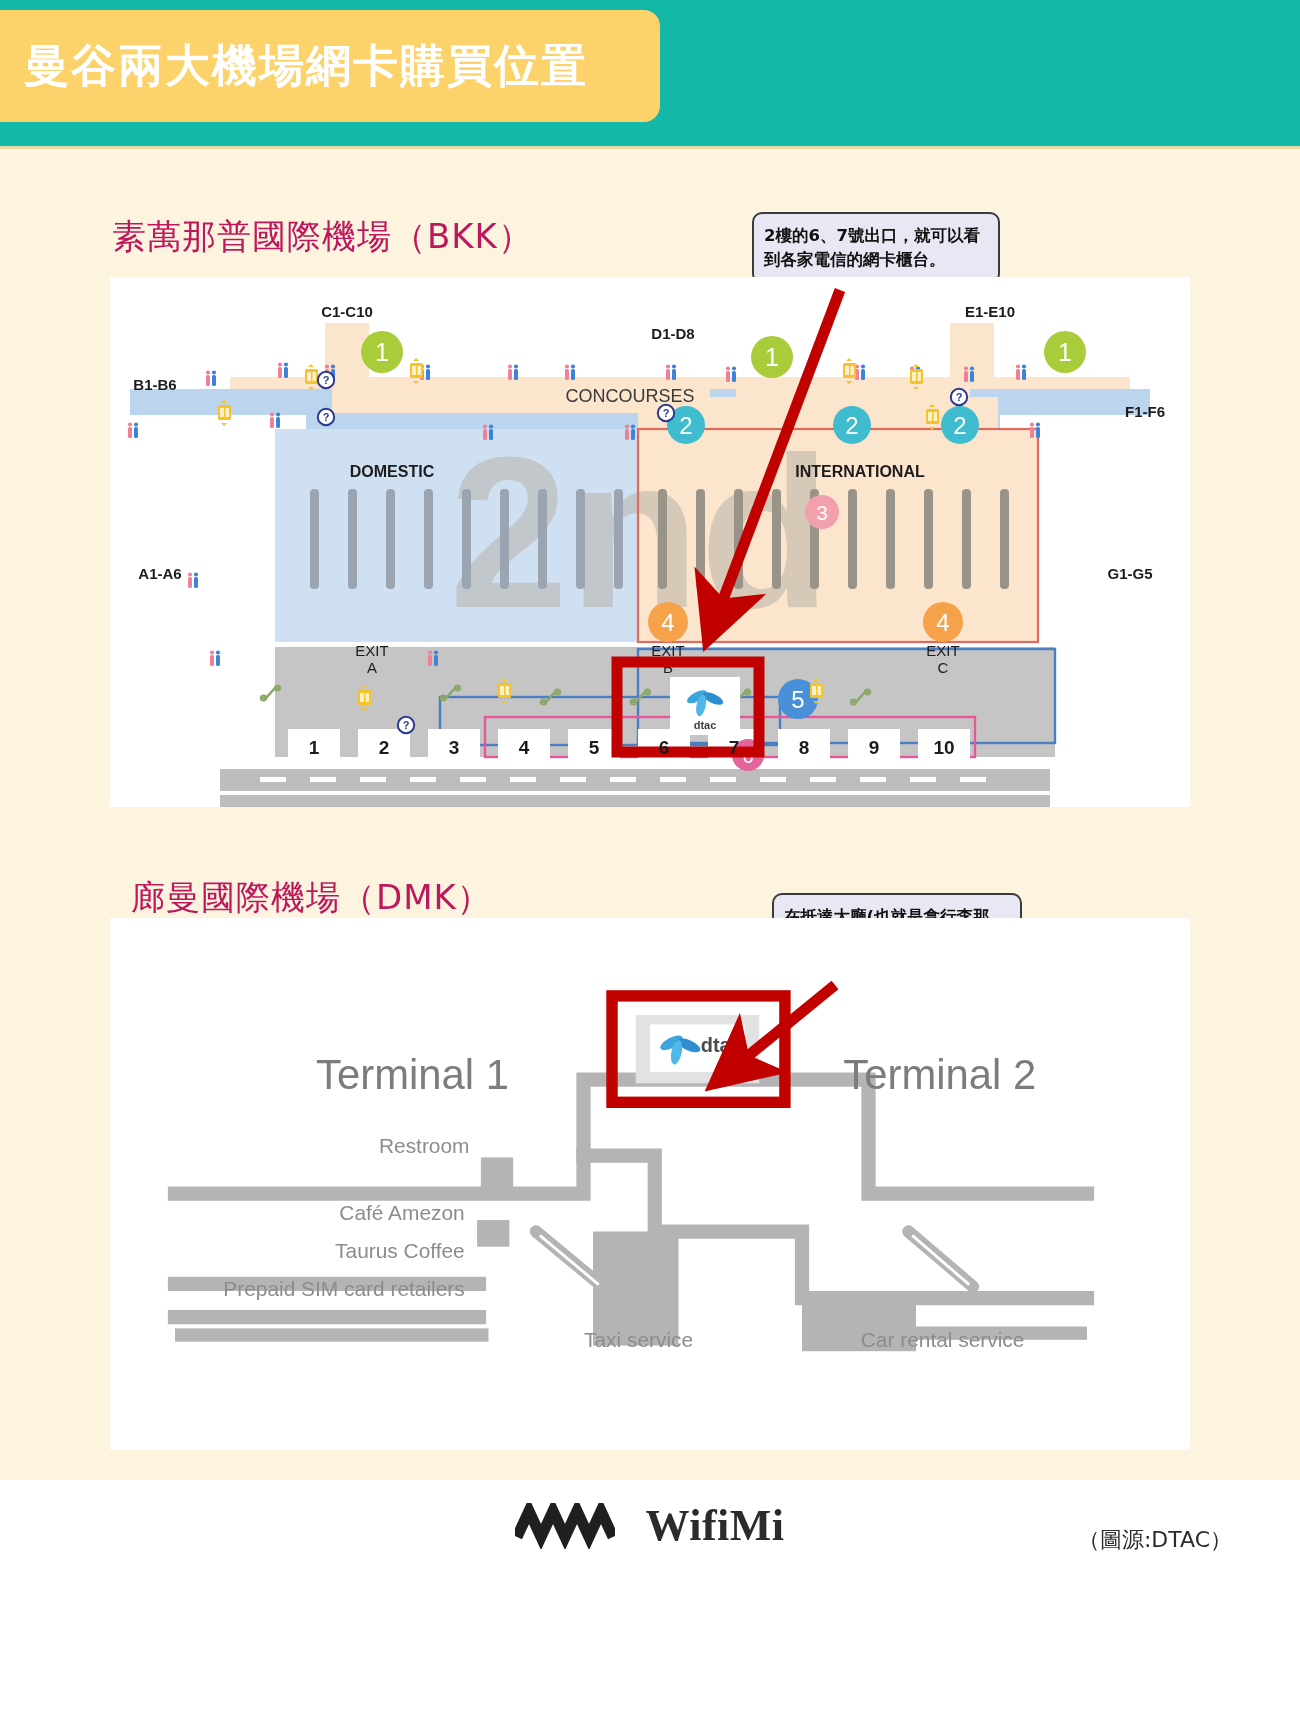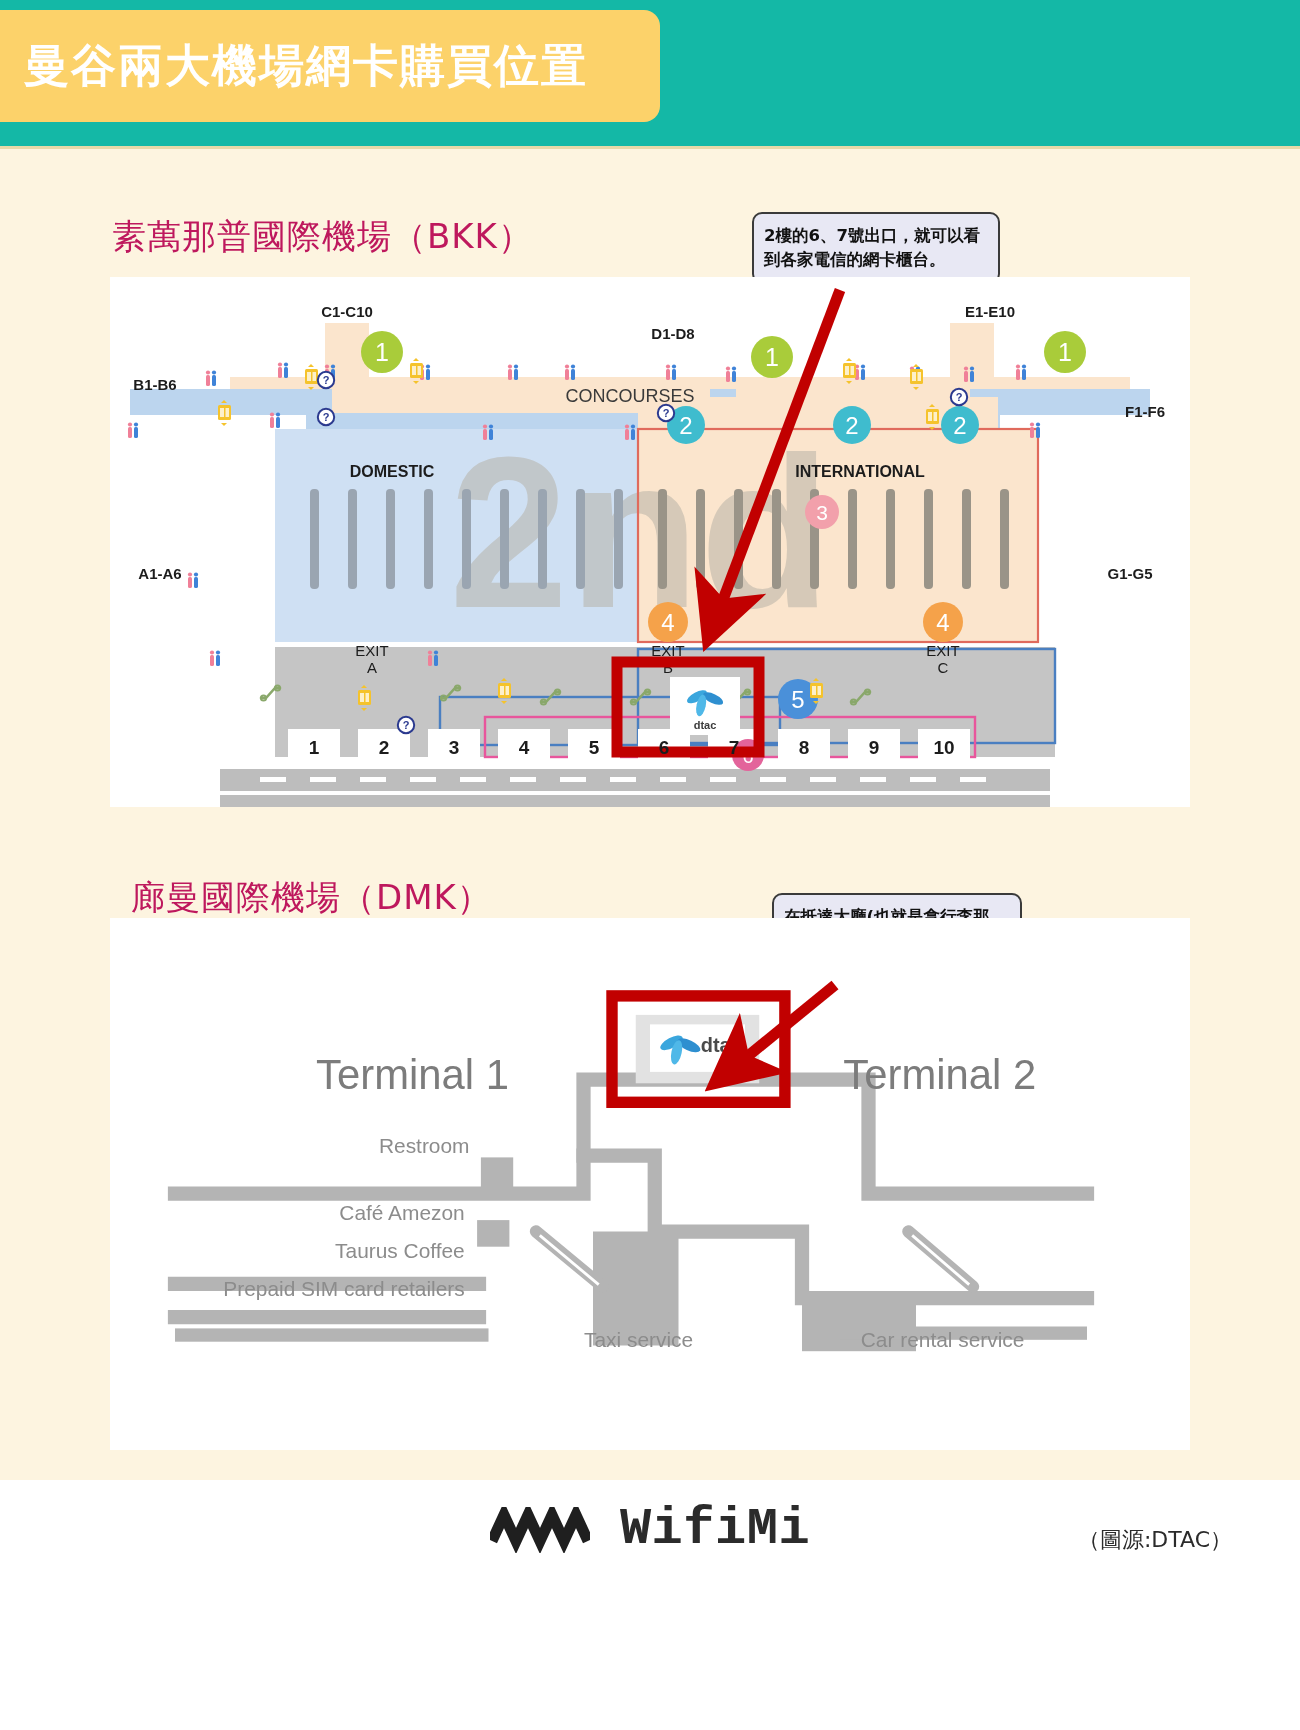--- a/index.html
+++ b/index.html
@@ -91,23 +91,23 @@
     width: 1300px; height: 250px;
     background: #ffffff;
   }
   .brand-row {
     position: absolute; left: 0; top: 1500px;
     width: 1300px;
     display: flex; align-items: center; justify-content: center;
   }
   .brand-mark { width: 100px; height: 46px; }
   .brand-name {
-    font-size: 52px; font-weight: bold; color: #2b2b2b;
+    font-size: 44px; font-weight: bold; color: #2b2b2b;
     letter-spacing: 0.5px; margin-left: 30px;
-    font-family: Liberation Mono, monospace;
+    font-family: Liberation Serif, serif;
   }
   .source-note {
     position: absolute; right: 68px; top: 1525px;
     font-size: 22px; color: #2b2b2b;
     font-family: "DejaVu Sans", "Liberation Sans", sans-serif;
   }
 </style>
 </head>
 <body>
 

